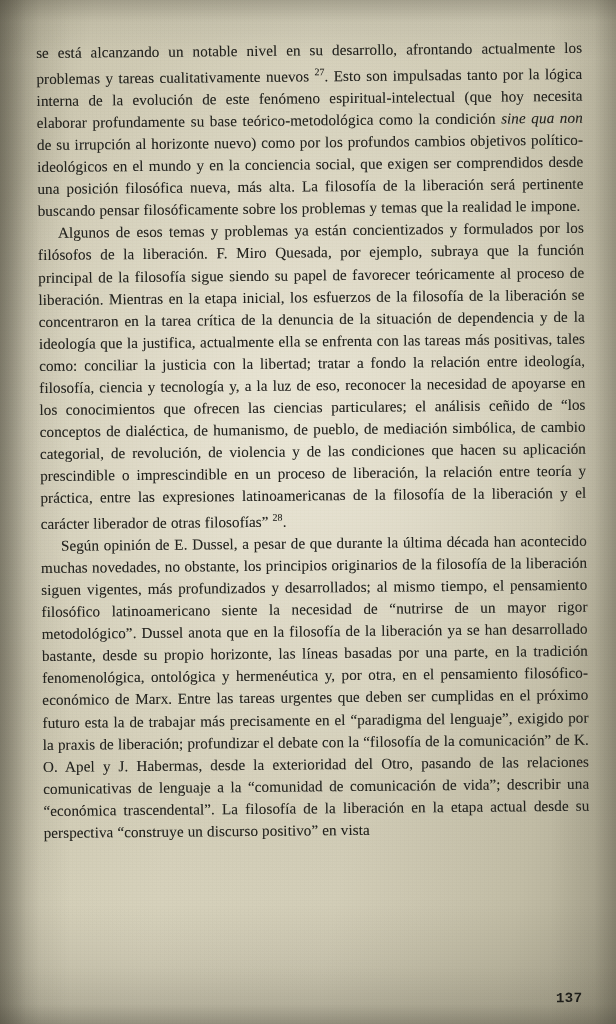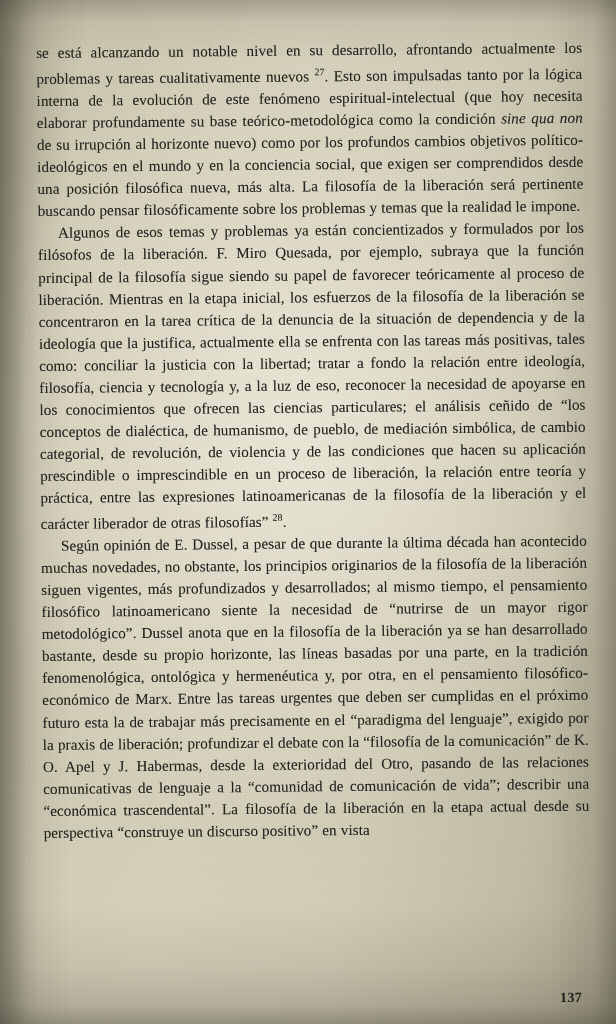--- a/index.html
+++ b/index.html
@@ -77,21 +77,21 @@
     letter-spacing: 0;
   }
   .it {
     font-style: italic;
   }
   #folio {
     position: absolute;
     right: 34px;
     bottom: 18px;
     z-index: 6;
-    font-family: Liberation Serif, serif;
+    font-family: Liberation Mono, monospace;
     font-weight: bold;
     font-size: 14px;
     color: #1e1e1a;
     letter-spacing: 0.4px;
     transform: rotate(-0.55deg);
   }
   
   .shade-bottom {
     position: absolute;
     left: 0;

